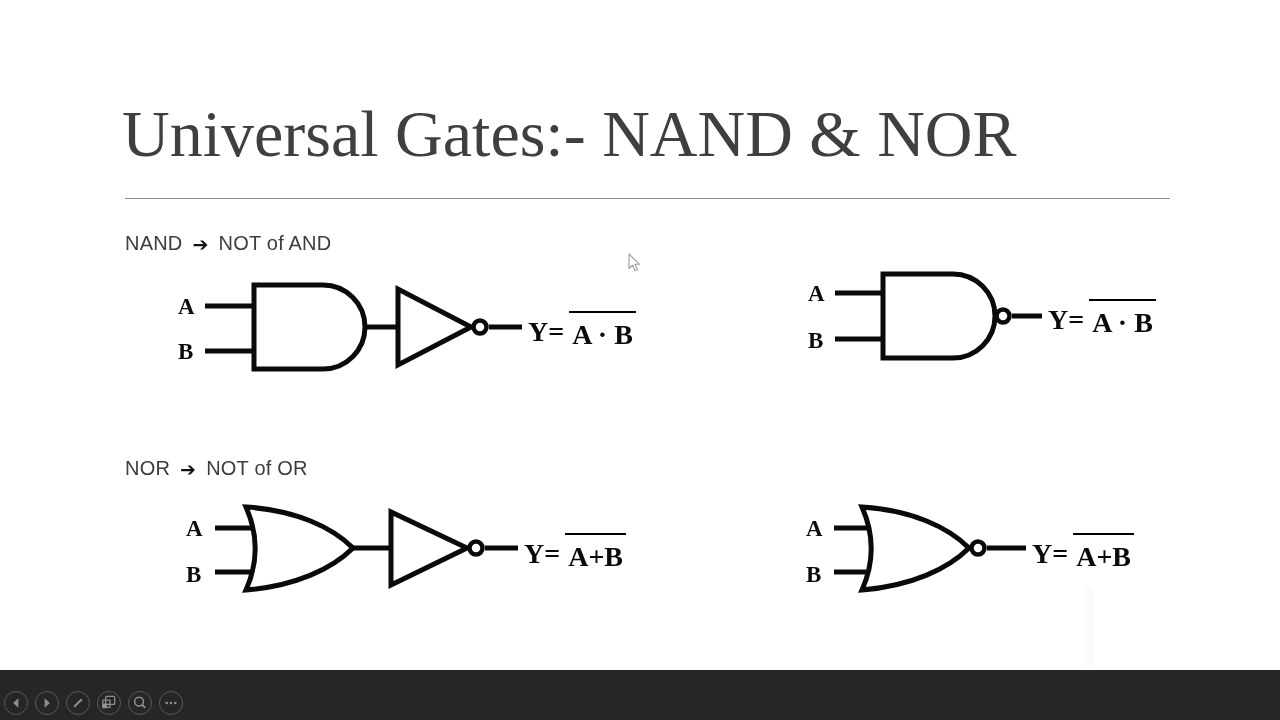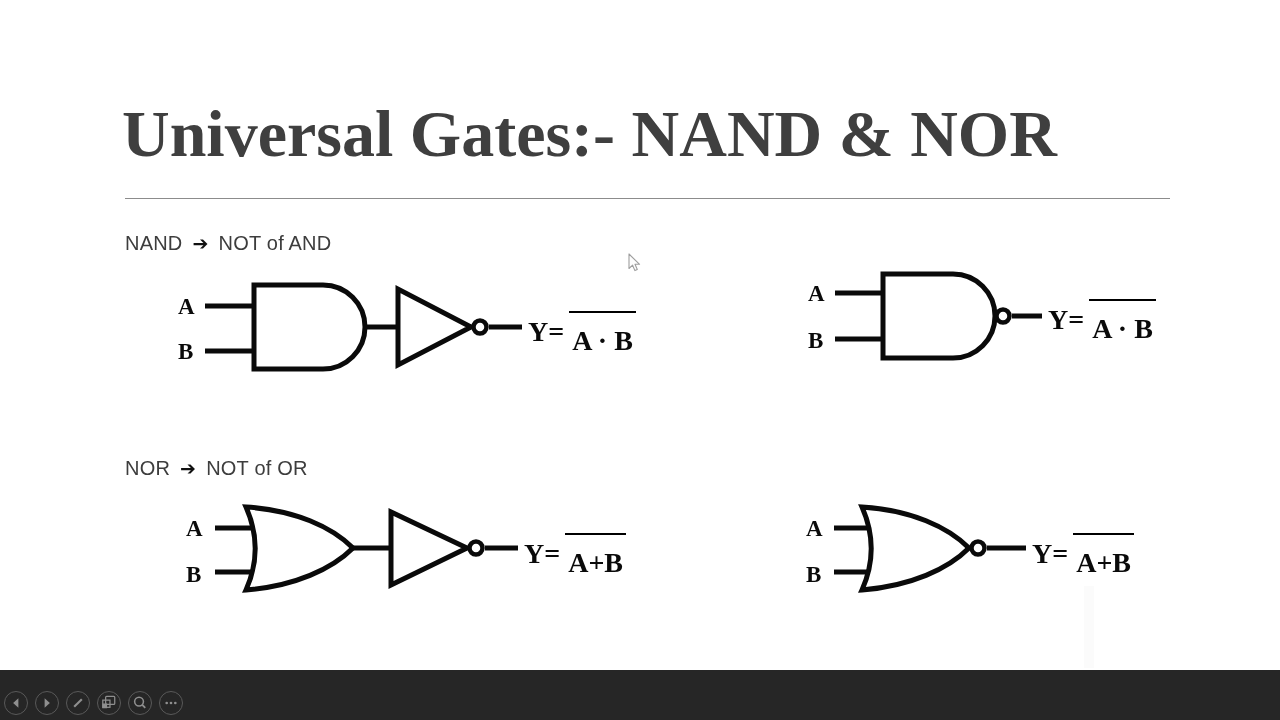--- a/index.html
+++ b/index.html
@@ -7,29 +7,29 @@
   body { font-family:"Liberation Sans", sans-serif; background:#ffffff; position:relative; }
 
   .screen { position:absolute; inset:0; background:#ffffff; }
 
   
   .slide { position:absolute; left:0; top:0; width:1280px; height:670px; background:#ffffff; }
 
   .title {
     position:absolute; left:122px; top:101px;
     font-family:"Liberation Serif", "DejaVu Serif", serif;
-    font-weight:700; font-size:66px; line-height:1; color:#3f3f3f;
+    font-weight:400; font-size:66px; line-height:1; color:#3f3f3f;
     letter-spacing:0px; white-space:nowrap;
   }
   .divider { position:absolute; left:125px; top:198px; width:1045px; height:1px; background:#8c8c8c; }
 
   .section-label {
     position:absolute; left:125px;
     font-size:20px; color:#3d3d3d; letter-spacing:0.2px;
-    display:flex; align-items:flex-start; white-space:pre;
+    display:flex; align-items:flex-end; white-space:pre;
   }
   .section-label .arrow {
     font-family:"DejaVu Sans", sans-serif;
     color:#111111; font-size:19px; font-weight:bold; margin:0 10px;
   }
 
   .diagram { position:absolute; }
   .diagram svg { position:absolute; left:0; top:0; overflow:visible; }
   .ink   { stroke:#0a0a0a; stroke-width:5; fill:none; }
   .inkfillwhite { stroke:#0a0a0a; stroke-width:5; fill:#ffffff; }
@@ -38,21 +38,21 @@
     font-family:"Liberation Serif", "DejaVu Serif", serif;
     font-weight:bold; font-size:23px; fill:#0a0a0a;
   }
 
   .formula {
     position:absolute; display:flex; align-items:flex-start;
     font-family:"Liberation Serif", "DejaVu Serif", serif;
     font-weight:bold; font-size:28px; color:#0a0a0a; white-space:pre;
   }
   .formula .pfx { padding-top:4.5px; margin-right:5px; }
-  .formula .ov  { border-top:2.5px solid #000000; padding:12px 3px 0 3px; }
+  .formula .ov  { border-top:2.5px solid #000000; padding:6px 3px 0 3px; }
 
   .faint-strip { position:absolute; left:1084px; top:586px; width:10px; height:82px; background:#fbfbfb; }
 
   
   .cursor { position:absolute; left:628px; top:253px; width:14px; height:21px; }
 
   
   .toolbar {
     position:absolute; left:0; bottom:0; width:1280px; height:50px;
     background:#262626;

